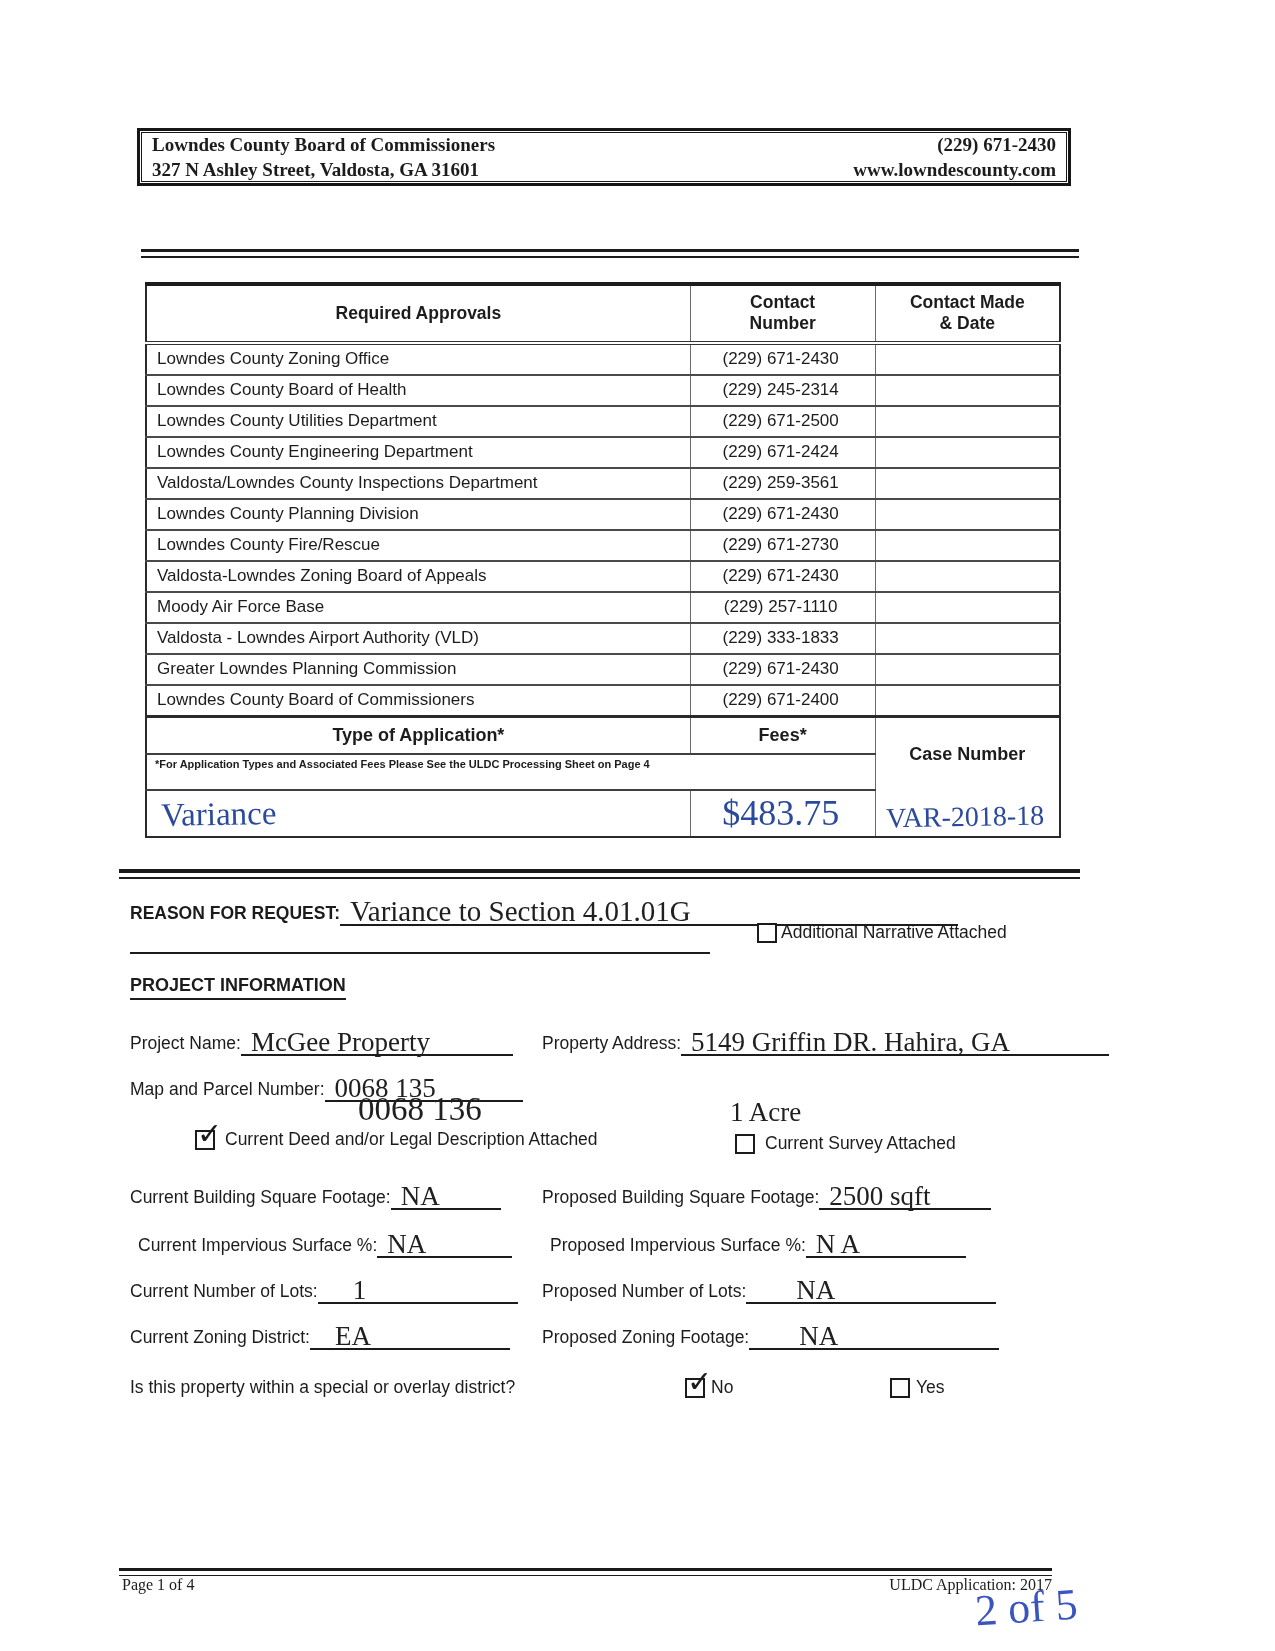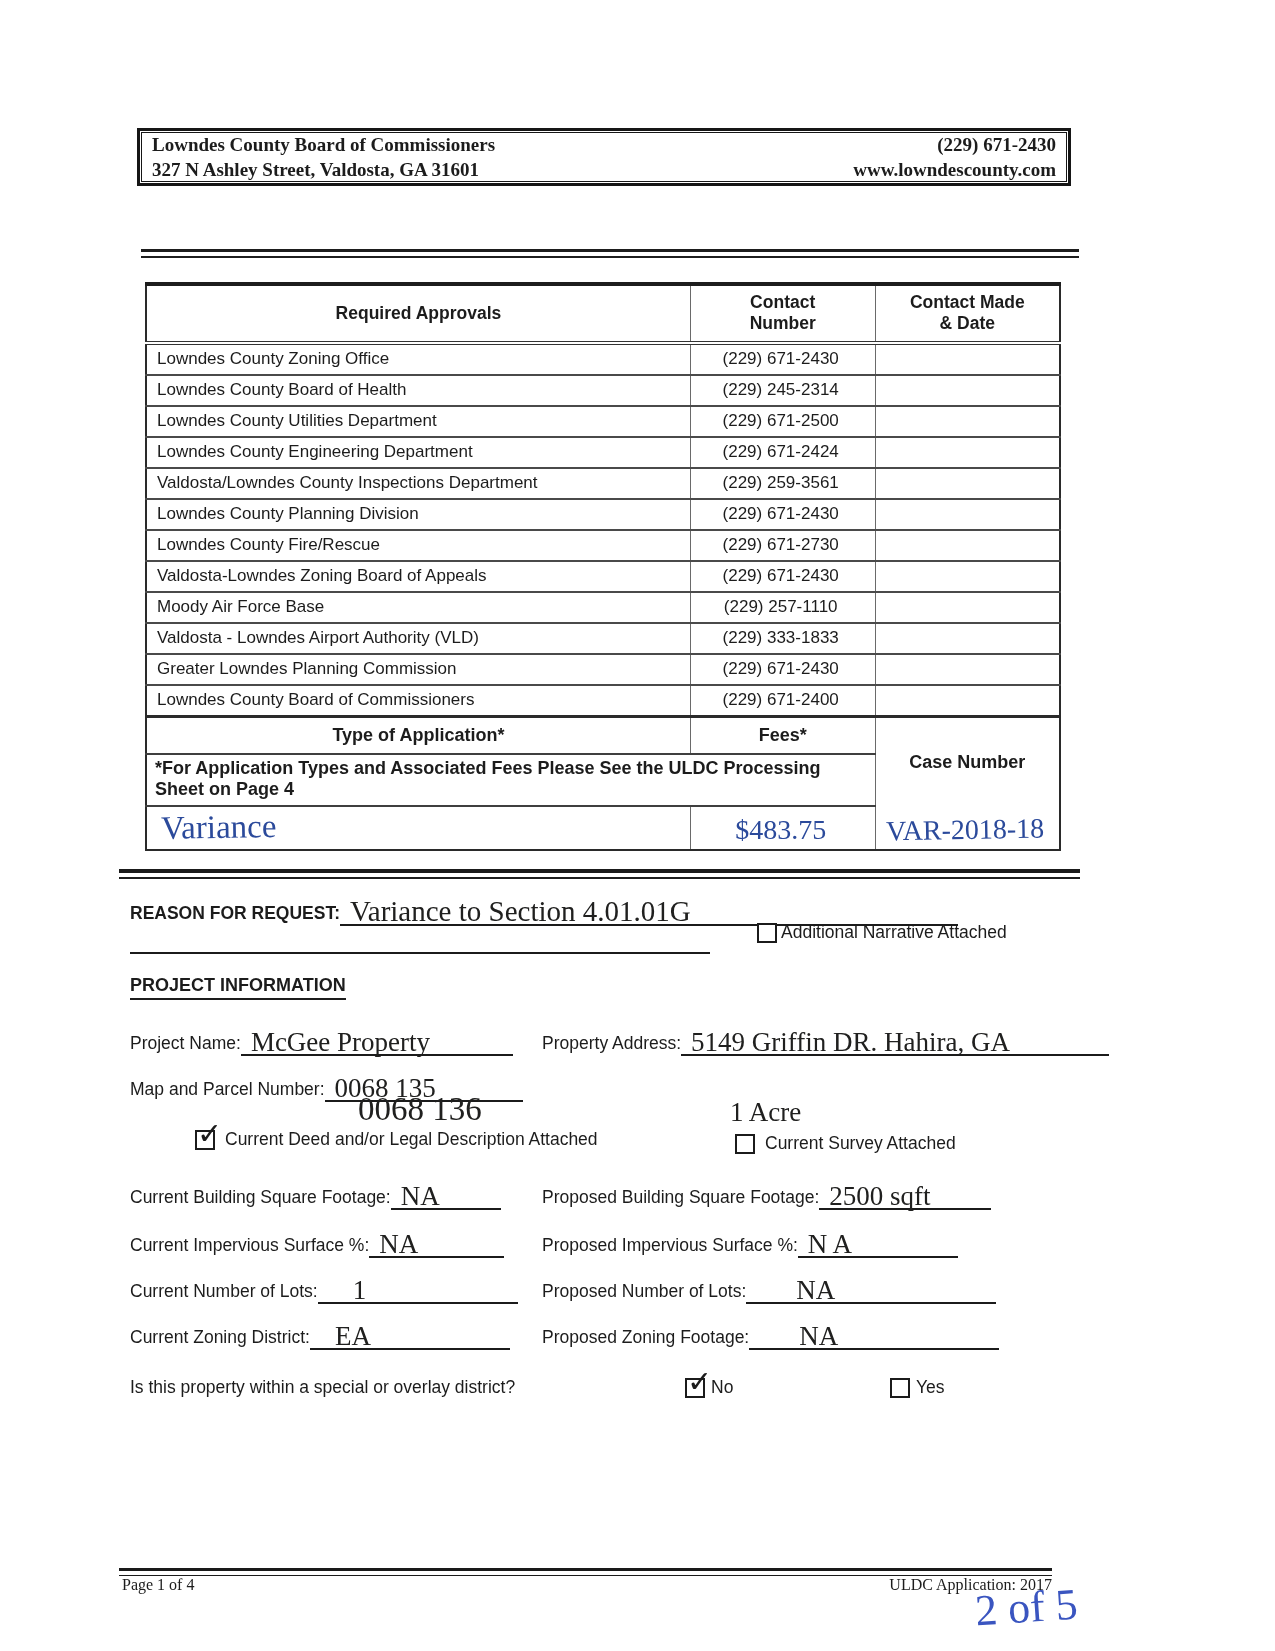--- a/index.html
+++ b/index.html
@@ -30,29 +30,29 @@
                       border-bottom:4px double #333;}
   .approvals thead th.c2,.approvals thead th.c3{border-left:1px solid #6a6a6a;}
   .thwrap{display:inline-block;max-width:92px;line-height:21px;}
   .thwrap2{display:inline-block;max-width:125px;line-height:21px;}
   .approvals tbody td{font-size:17px;padding:4px 8px 5px 10px;border-bottom:2px solid #4a4a4a;height:22px;}
   .approvals tbody td.c2{border-left:1px solid #6a6a6a;text-align:center;padding-left:4px;}
   .approvals tbody td.c3{border-left:1px solid #6a6a6a;}
   .approvals tr.typehead td{font-weight:bold;font-size:18px;text-align:center;
                             border-top:3px solid #2a2a2a;border-bottom:2px solid #3f3f3f;padding:7px 4px;}
   .approvals tr.typehead td.case-cell{vertical-align:middle;border-bottom:none;}
-  .approvals tr.footnote-row td{font-weight:bold;font-size:18px;padding:3px 4px 5px 8px;
+  .approvals tr.footnote-row td{font-weight:bold;font-size:11px;padding:3px 4px 19px 8px;
                                 border-bottom:2px solid #3f3f3f;}
   .approvals tr.entry-row td{height:42px;border-bottom:none;vertical-align:bottom;overflow:visible;}
   
   .hw{font-family:cursive;line-height:1;white-space:nowrap;}
   .ink-blue{color:#2b4a9b;}
   .ink-black{color:#20201f;}
   .hw-type{font-size:33px;display:inline-block;transform:rotate(-1deg);padding-left:4px;}
-  .hw-fee{font-size:28px;}
+  .hw-fee{font-size:36px;}
   .hw-case{font-size:28px;display:inline-block;transform:rotate(-1deg);}
   .frow{position:absolute;left:130px;width:1020px;height:38px;}
   .fitem{position:absolute;bottom:0;display:flex;align-items:flex-end;}
   .lbl{font-size:17.5px;line-height:22px;white-space:nowrap;padding-bottom:2px;}
   .lbl-bold{font-weight:bold;font-size:17.5px;line-height:22px;white-space:nowrap;padding-bottom:2px;}
   .uline{display:flex;align-items:flex-end;border-bottom:2px solid #1b1b1b;height:38px;
          padding-left:10px;box-sizing:border-box;overflow:visible;}
   .uline .hw{font-size:27px;margin-bottom:-2px;}
   .cbox{display:inline-block;width:20px;height:20px;border:2px solid #1b1b1b;position:relative;
         box-sizing:border-box;background:#fff;}
@@ -256,21 +256,21 @@
         </span>
     </div>
     <div class="fitem" style="left:412px;">
       <span class="lbl">Proposed Building Square Footage:</span>
       <span class="uline" style="width:172px;">
           <span class="hw ink-black">2500 sqft</span>
         </span>
     </div>
   </div>
 
-  <div class="frow" style="top:1220px;">
+  <div class="frow" style="top:1220px;margin-left:8px;">
     <div class="fitem" style="left:0;">
       <span class="lbl">Current Impervious Surface %:</span>
       <span class="uline" style="width:135px;">
           <span class="hw ink-black">NA</span>
         </span>
     </div>
     <div class="fitem" style="left:412px;justify-content:flex-end;">
       <span class="lbl">Proposed Impervious Surface %:</span>
       <span class="uline" style="width:160px;">
           <span class="hw ink-black">N A</span>

